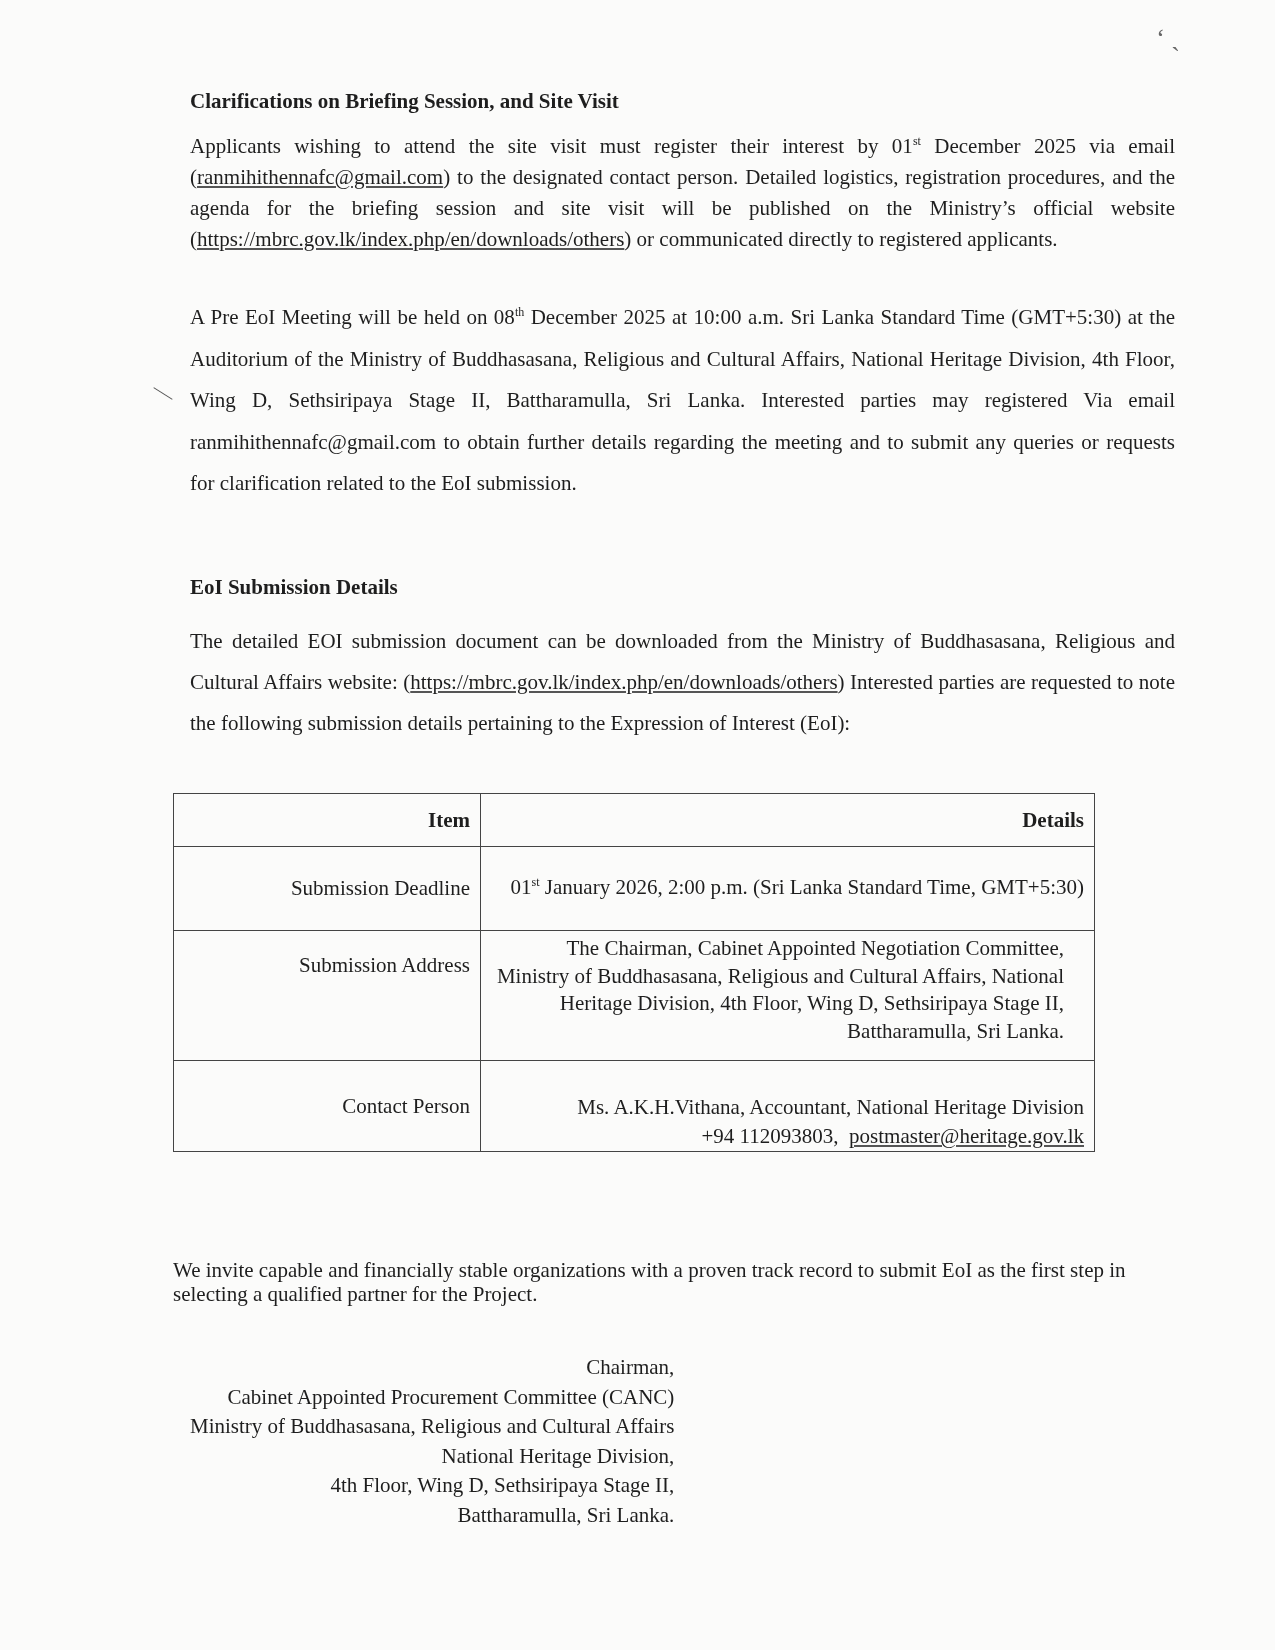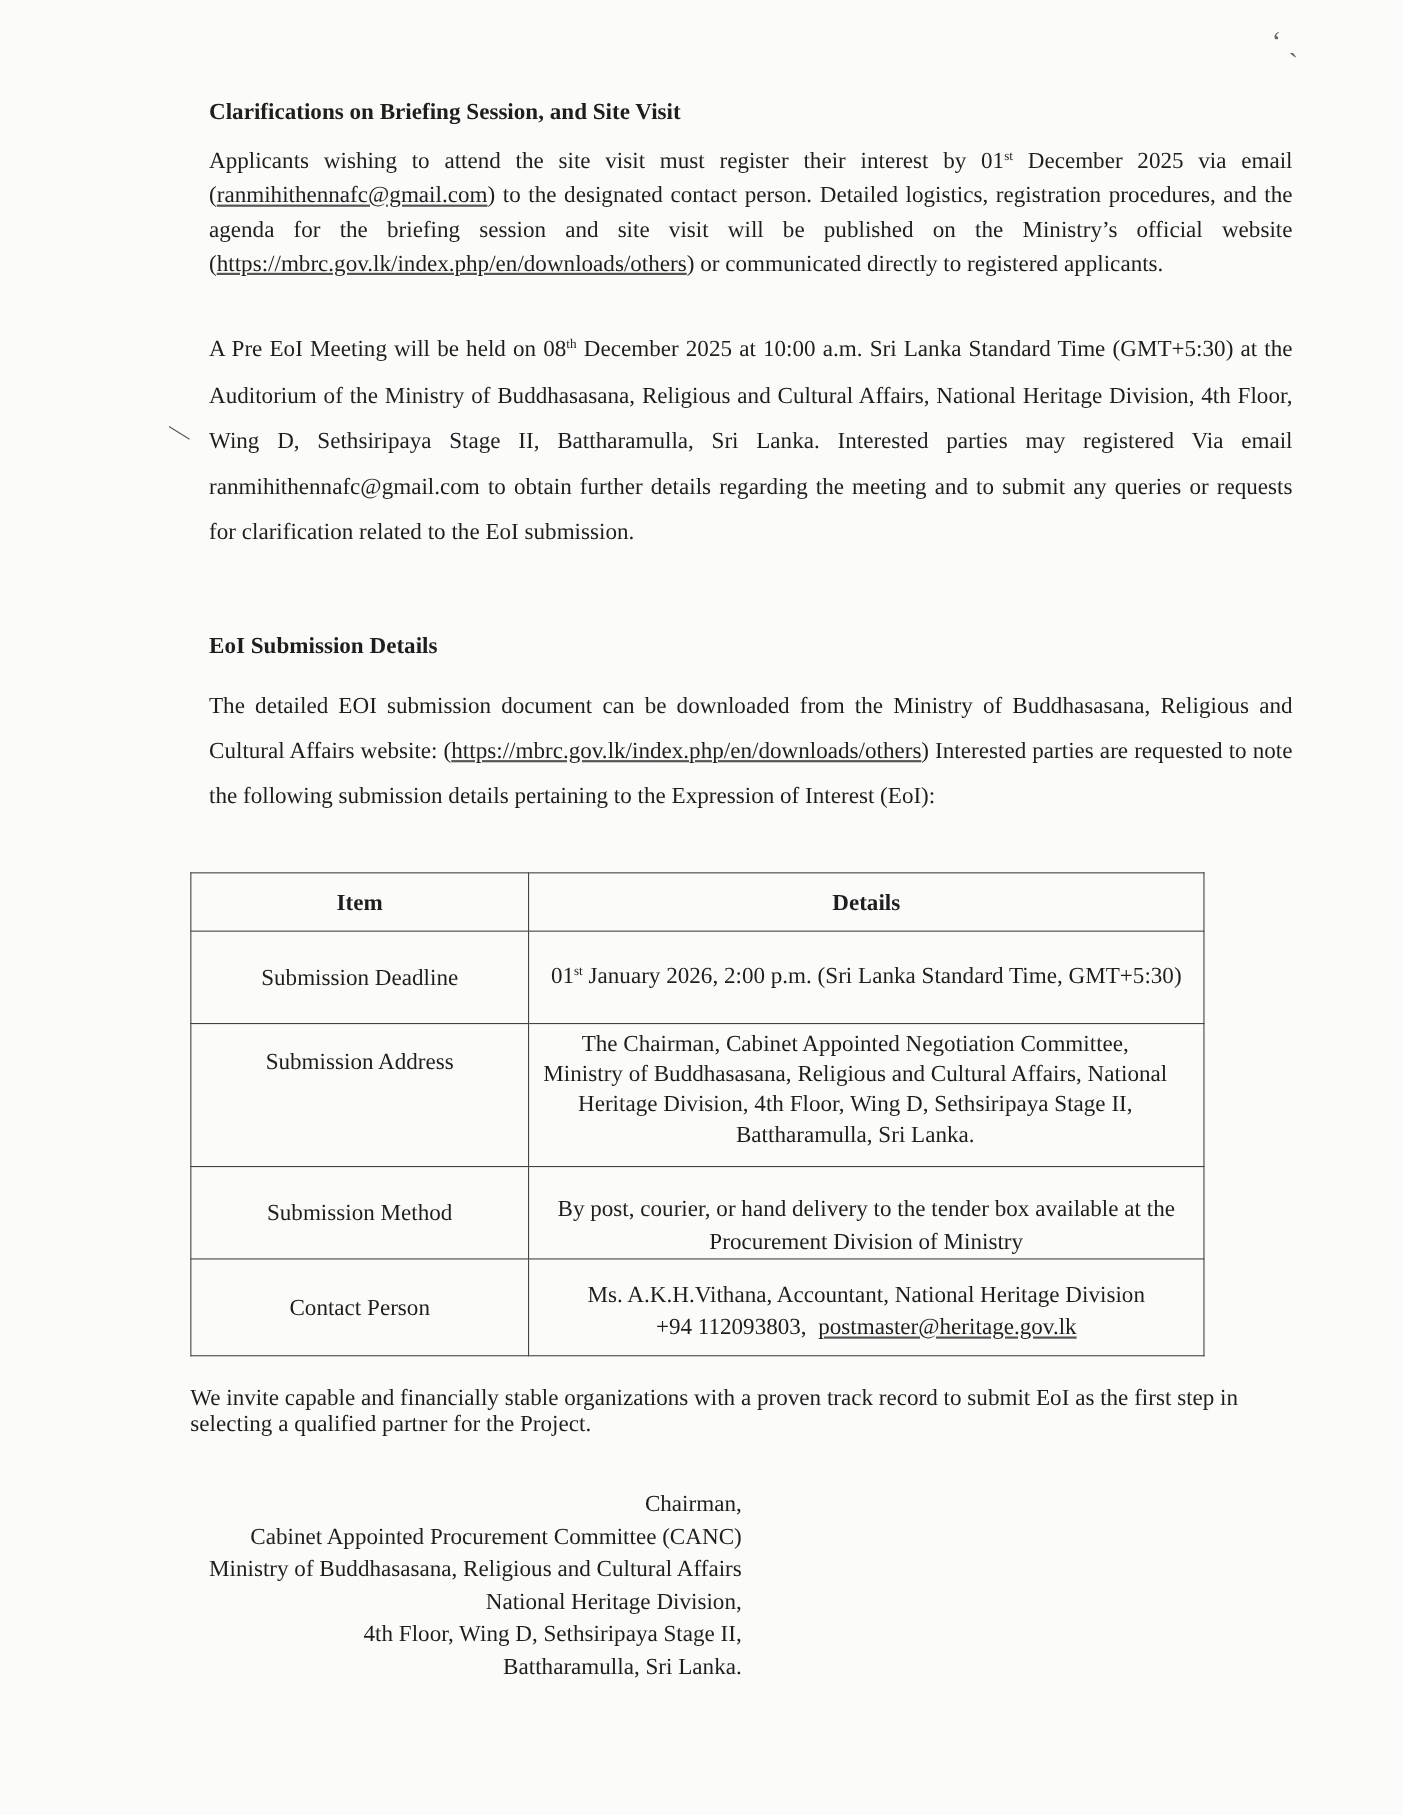--- a/index.html
+++ b/index.html
@@ -9,21 +9,21 @@
   }
   .page { position: absolute; left: 0; top: 0; width: 1275px; height: 1214px; }
   .edge-marks { position: absolute; right: 95px; top: 18px; font-size: 26px; color: #666; line-height: 40px; }
   .tick-mark { position: absolute; left: 152px; top: 393px; width: 22px; height: 1px; background: #555; transform: rotate(32deg); }
   .block { position: absolute; left: 190px; width: 985px; }
   h2 { font-size: 21px; font-weight: bold; margin: 0; }
   p.just { font-size: 21px; text-align: justify; margin: 0; }
   sup { font-size: 12px; vertical-align: super; line-height: 0; }
   a.link { color: #1e1e1e; text-decoration: underline; text-decoration-color: #555; }
   table.details { position: absolute; left: 173px; top: 793px; width: 922px; border-collapse: collapse; font-size: 21px; }
-  table.details td, table.details th { border: 1.5px solid #444; vertical-align: top; text-align: center; padding: 0 10px; }
+  table.details td, table.details th { border: 1.5px solid #444; vertical-align: top; text-align: right; padding: 0 10px; }
   table.details th { font-weight: bold; height: 52px; vertical-align: middle; }
   table.details td.item { width: 286px; vertical-align: middle; }
   .closing { position: absolute; left: 173px; top: 1258px; width: 1000px; font-size: 21px; line-height: 24px; }
   .signature { position: absolute; left: 190px; top: 1353px; font-size: 21px; line-height: 29.5px; text-align: right; }
 </style>
 </head>
 <body>
 
 <div class="page">
   <div class="edge-marks">ʻ ˎ</div>
@@ -62,27 +62,23 @@
       <th>Details</th>
     </tr>
     <tr style="height:84px;">
       <td class="item">Submission Deadline</td>
       <td style="padding-top:26px; line-height:28px;"><span>01</span><sup>st</sup><span> January 2026, 2:00 p.m. (Sri Lanka Standard Time, GMT+5:30)</span></td>
     </tr>
     <tr style="height:130px;">
       <td class="item" style="vertical-align:top; padding-top:22px;">Submission Address</td>
       <td style="padding-top:4px; line-height:27.5px; padding-right:30px;">The Chairman, Cabinet Appointed Negotiation Committee, Ministry of Buddhasasana, Religious and Cultural Affairs, National Heritage Division, 4th Floor, Wing D, Sethsiripaya Stage II, Battharamulla, Sri Lanka.</td>
     </tr>
-    <tr style="height:84px;">
-      <td class="item">Submission Method</td>
-      <td style="padding-top:22px; line-height:30px;">By post, courier, or hand delivery to the tender box available at the Procurement Division of Ministry</td>
-    </tr>
     <tr style="height:88px;">
       <td class="item">Contact Person</td>
-      <td style="padding-top:18px; line-height:29px;">
+      <td style="padding-top:32px; line-height:29px;">
         <div>Ms. A.K.H.Vithana, Accountant, National Heritage Division</div>
         <div><span>+94 112093803,</span>&nbsp; <a class="link">postmaster@heritage.gov.lk</a></div>
       </td>
     </tr>
   </tbody>
     </table>
 
   <div class="closing">We invite capable and financially stable organizations with a proven track record to  submit EoI as  the first step in selecting a qualified partner for the Project.</div>
 
   <div class="signature">

